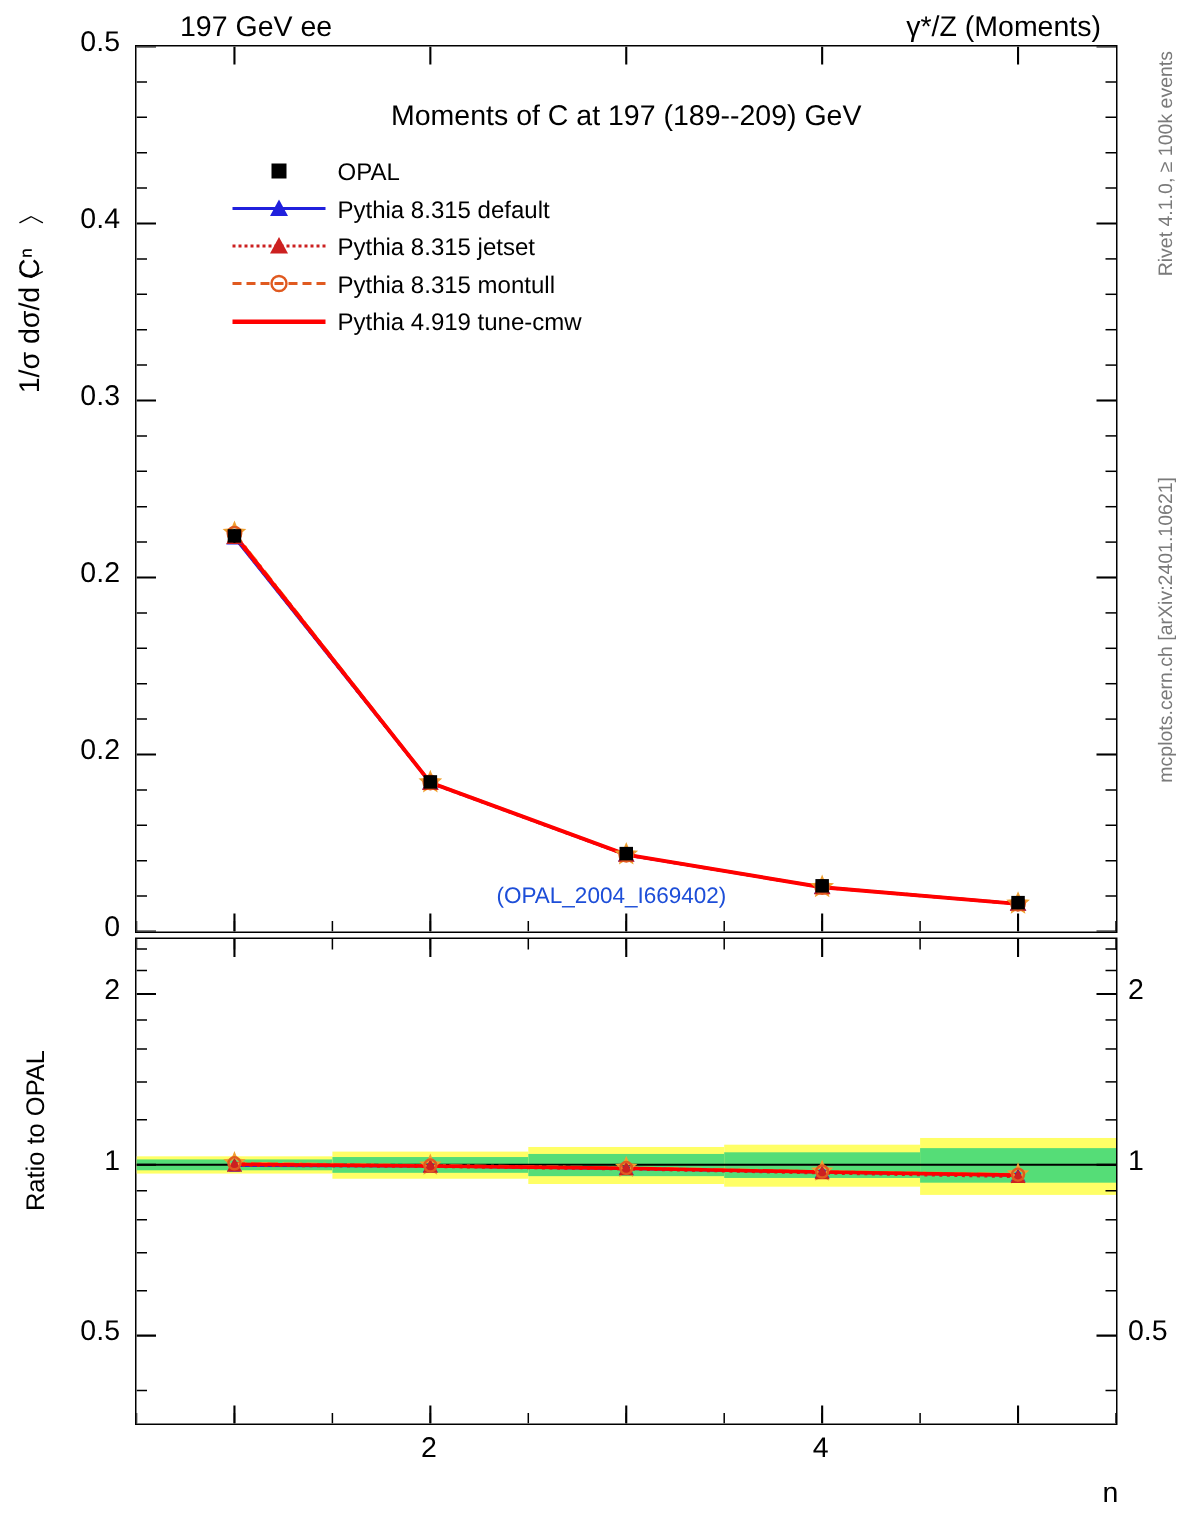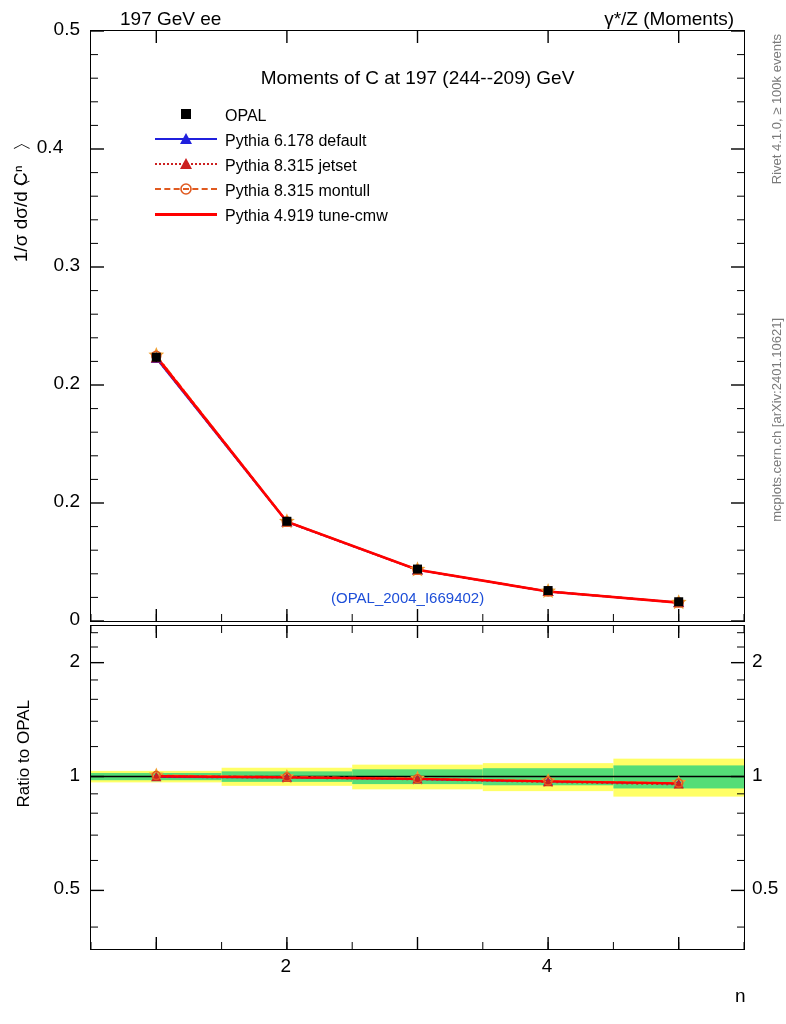--- a/index.html
+++ b/index.html
@@ -151,21 +151,21 @@
 
 <div class="root">
 
   <div class="hdr hdr-left">197 GeV ee</div>
   <div class="hdr hdr-right">γ*/Z (Moments)</div>
 
   <div class="vcap vcap-rivet">Rivet 4.1.0, ≥ 100k events</div>
   <div class="vcap vcap-arxiv">mcplots.cern.ch [arXiv:2401.10621]</div>
 
   <div class="panel" id="main-panel">
-    <div class="plot-title">Moments of C at 197 (244--209) GeV</div>
+    <div class="plot-title">Moments of C at 197 (189--209) GeV</div>
 
     <svg id="main-svg" width="653" height="590">
         <line x1="0" y1="590" x2="13" y2="590" stroke="#000" stroke-width="1.4"></line>
         <line x1="653" y1="590" x2="640" y2="590" stroke="#000" stroke-width="1.4"></line>
         <line x1="0" y1="472" x2="13" y2="472" stroke="#000" stroke-width="1.4"></line>
         <line x1="653" y1="472" x2="640" y2="472" stroke="#000" stroke-width="1.4"></line>
         <line x1="0" y1="354" x2="13" y2="354" stroke="#000" stroke-width="1.4"></line>
         <line x1="653" y1="354" x2="640" y2="354" stroke="#000" stroke-width="1.4"></line>
         <line x1="0" y1="236" x2="13" y2="236" stroke="#000" stroke-width="1.4"></line>
         <line x1="653" y1="236" x2="640" y2="236" stroke="#000" stroke-width="1.4"></line>
@@ -273,21 +273,21 @@
 
     <div class="watermark" style="left:240px; top:558px;">(OPAL_2004_I669402)</div>
   </div>
 
   <div class="ylabel" id="ylabel-main">1/σ  dσ/d〈 Cⁿ 〉</div>
   <div id="main-yticks">
       <div class="tick-label" style="left: 20px; width: 60px; top: 608px;">0</div>
       <div class="tick-label" style="left: 20px; width: 60px; top: 490px;">0.2</div>
       <div class="tick-label" style="left: 20px; width: 60px; top: 372px;">0.2</div>
       <div class="tick-label" style="left: 20px; width: 60px; top: 254px;">0.3</div>
-      <div class="tick-label" style="left: 20px; width: 60px; top: 136px; text-align: center;">0.4</div>
+      <div class="tick-label" style="left: 20px; width: 60px; top: 136px;">0.4</div>
       <div class="tick-label" style="left: 20px; width: 60px; top: 18px;">0.5</div>
     </div>
 
   <div class="panel" id="ratio-panel">
     <svg id="ratio-svg" width="653" height="323">
         <rect x="0" y="144.87990587231977" width="130.6" height="11.504547734947948" fill="#ffff66"></rect>
         <rect x="0" y="146.95643925698093" width="130.6" height="7.229642738635079" fill="#55dd77"></rect>
         <rect x="130.6" y="141.73562711537184" width="130.6" height="18.08944544216982" fill="#ffff66"></rect>
         <rect x="130.6" y="145.35678153410203" width="130.6" height="10.517738243786482" fill="#55dd77"></rect>
         <rect x="261.2" y="138.6503993509513" width="130.60000000000002" height="24.6888938382138" fill="#ffff66"></rect>
@@ -412,21 +412,21 @@
         </div>
         <span class="legend-label">OPAL</span>
       </div>
       <div class="legend-row">
         <div class="legend-sample">
           <div class="lsline" style="border-top: 2px solid rgb(32, 32, 221);"></div>
           <svg width="22" height="22" class="lsmark">
             <polygon points="11,5 5,16 17,16" fill="#2020dd"></polygon>
           </svg>
         </div>
-        <span class="legend-label">Pythia 6.178 default</span>
+        <span class="legend-label">Pythia 8.315 default</span>
       </div>
       <div class="legend-row">
         <div class="legend-sample">
           <div class="lsline" style="border-top: 2px dotted rgb(204, 32, 32);"></div>
           <svg width="22" height="22" class="lsmark">
             <polygon points="11,5 5,16 17,16" fill="#cc2020"></polygon>
           </svg>
         </div>
         <span class="legend-label">Pythia 8.315 jetset</span>
       </div>

